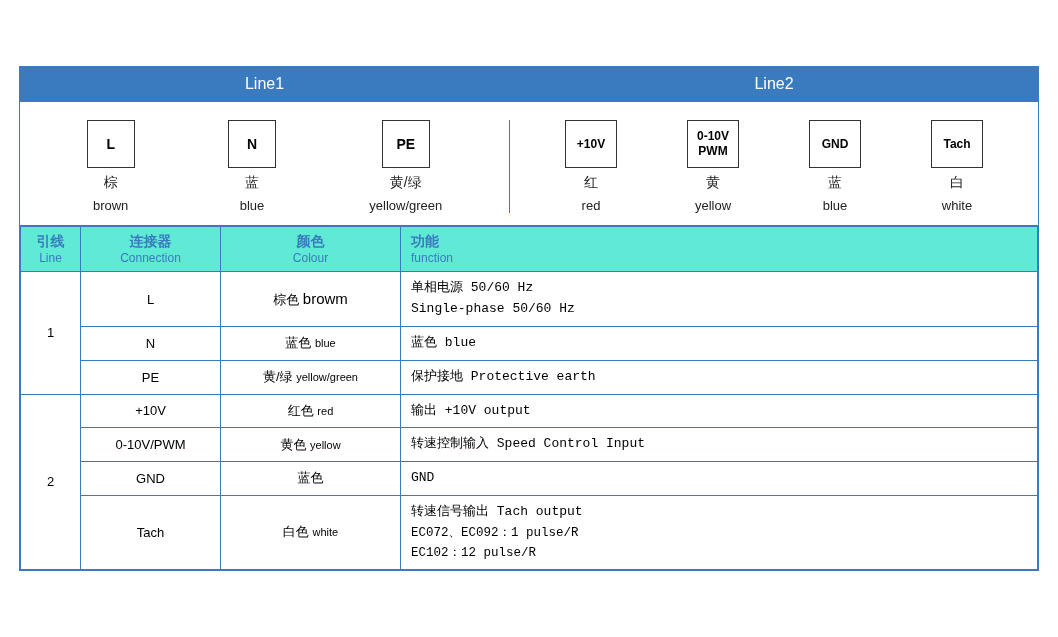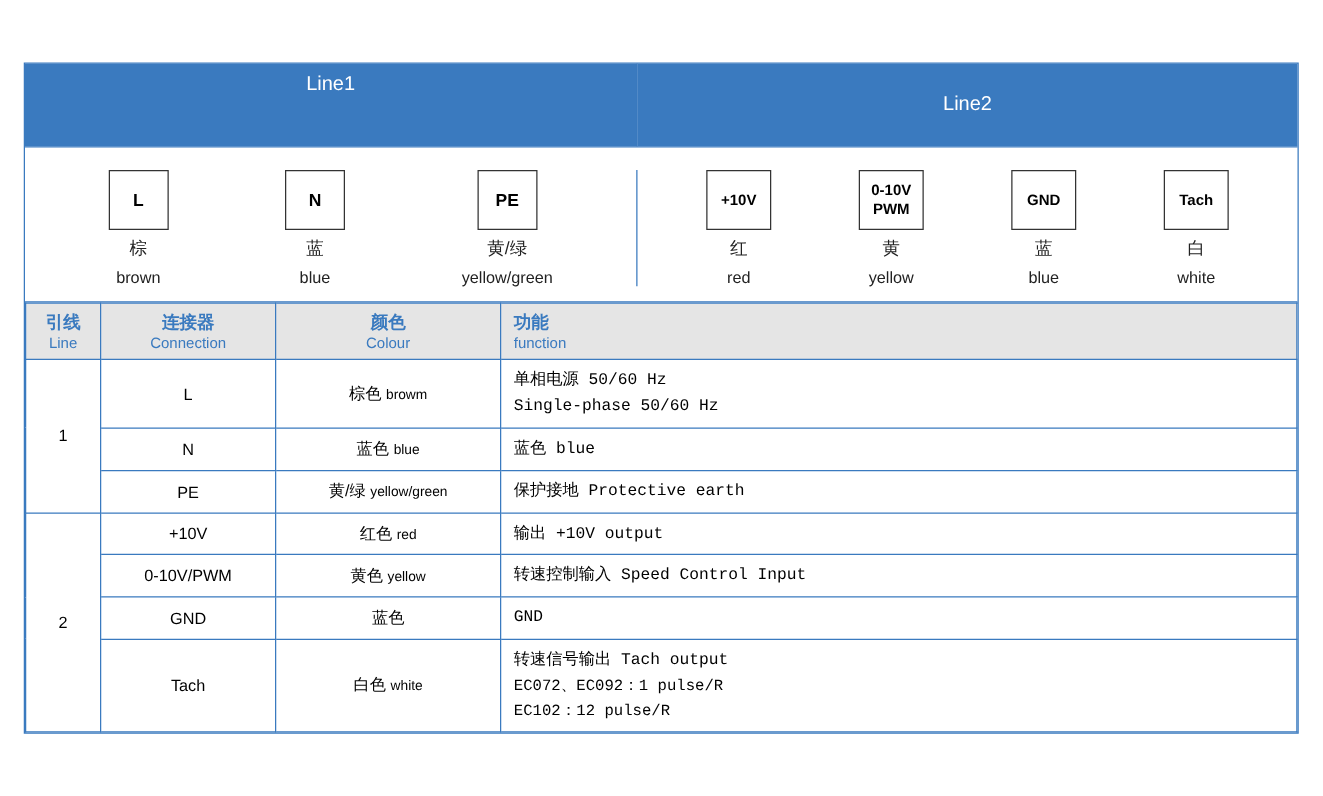--- a/index.html
+++ b/index.html
@@ -29,21 +29,21 @@
       text-align: center;
       padding: 8px 16px;
       font-size: 16px;
       border-right: 1.5px solid #3a7abf;
     }
     .header-line2 {
       flex: 1;
       background: #3a7abf;
       color: #fff;
       text-align: center;
-      padding: 24px 0;
+      padding: 8px 0;
       font-size: 16px;
     }
     
     .diagram-row {
       display: flex;
       border-bottom: 1.5px solid #3a7abf;
       padding: 18px 0 12px 0;
     }
     .diagram-line1 {
       flex: 0 0 490px;
@@ -100,21 +100,21 @@
       width: 100%;
       border-collapse: collapse;
     }
     .data-table th, .data-table td {
       border: 1px solid #3a7abf;
       padding: 6px 10px;
       vertical-align: middle;
       font-size: 13px;
     }
     .data-table thead tr th {
-      background: #e5e5e5;
+      background: #5eead4;
       color: #3a7abf;
       font-weight: bold;
     }
     .col-line { width: 60px; text-align: center; }
     .col-conn { width: 140px; text-align: center; margin-left: 44px; }
     .col-color { width: 180px; text-align: center; }
     .col-func { text-align: left; }
     .th-zh { font-size: 14px; color: #3a7abf; }
     .th-en { font-size: 12px; color: #3a7abf; font-weight: normal; }
     .center { text-align: center; }
@@ -207,21 +207,21 @@
             <div class="th-zh">功能</div>
             <div class="th-en">function</div>
           </th>
         </tr>
       </thead>
       <tbody id="table-body">
 
       <tr>
             <td rowspan="3" class="row-line">1</td>
             <td class="center">L</td>
-            <td class="center"><span>棕色</span> <span style="font-size:11px;">browm</span></td>
+            <td class="center"><span>棕色</span> <span style="font-size:15px;">browm</span></td>
             <td>
               <div class="func-text">单相电源 50/60 Hz</div>
               <div class="func-text">Single-phase 50/60 Hz</div>
             </td>
           </tr>
           <tr>
             <td class="center">N</td>
             <td class="center"><span>蓝色</span> <span style="font-size:11px;">blue</span></td>
             <td>
               <div class="func-text">蓝色 blue</div>

